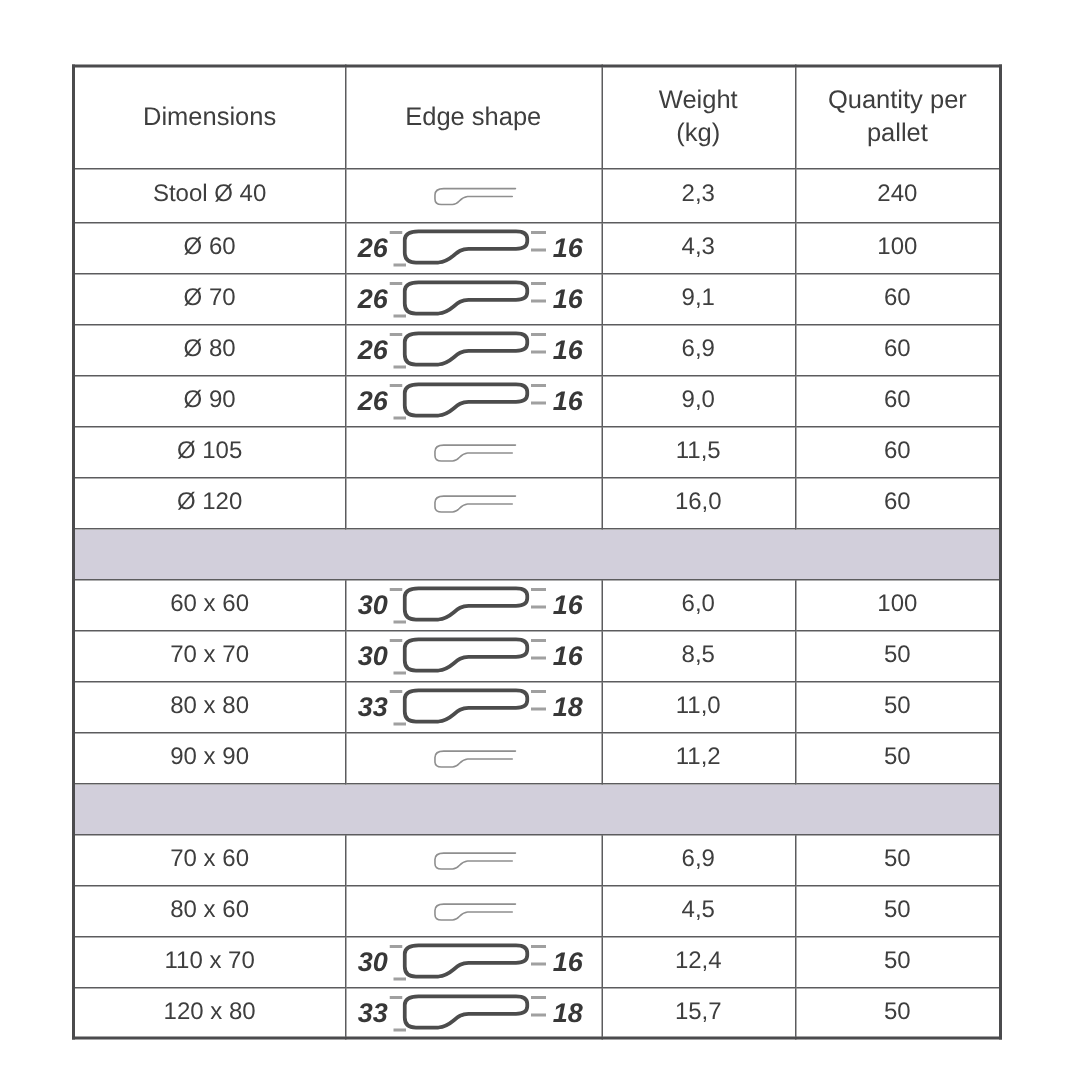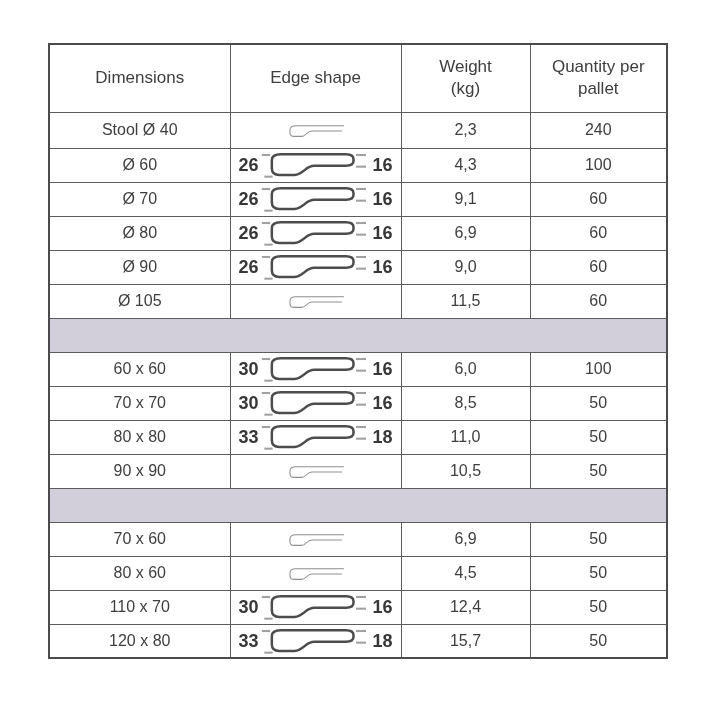--- a/index.html
+++ b/index.html
@@ -50,23 +50,24 @@
   }
 
   .shape-wrap {
     display: flex;
     align-items: center;
     justify-content: center;
     height: 100%;
     width: 100%;
   }
   .shape-wrap.labeled {
-    justify-content: space-between;
+    justify-content: flex-start;
     padding: 0 8px;
     box-sizing: border-box;
+    font-style: italic;
   }
   .edge-num {
     font-weight: 700;
     font-size: 18px;
     color: #373737;
     line-height: 1;
     flex: 0 0 auto;
   }
   svg.plain-profile path {
     stroke: #8f8f8f;
@@ -211,20 +212,32 @@
       <div class="shape-wrap">
   <svg class="plain-profile" viewBox="0 0 120 32" width="64" height="17" aria-hidden="true">
     <path d="M 112 7 L 22 7 Q 11 7 11 15 L 11 20 Q 11 27 19 27 L 33 27 C 42 27 41 18 52 17 L 108 17"></path>
   </svg>
 </div>
     </td>
     <td class="weight">11,5</td>
     <td class="qty">60</td>
   </tr>
 
+  <tr>
+    <td class="dim">Ø 120</td>
+    <td>
+      <div class="shape-wrap">
+  <svg class="plain-profile" viewBox="0 0 120 32" width="64" height="17" aria-hidden="true">
+    <path d="M 112 7 L 22 7 Q 11 7 11 15 L 11 20 Q 11 27 19 27 L 33 27 C 42 27 41 18 52 17 L 108 17"></path>
+  </svg>
+</div>
+    </td>
+    <td class="weight">16,0</td>
+    <td class="qty">60</td>
+  </tr>
 
   <tr class="divider-row">
     <td colspan="4"></td>
   </tr>
 
   <tr>
     <td class="dim">60 x 60</td>
     <td>
       <div class="shape-wrap labeled">
   <span class="edge-num left">30</span>
@@ -282,21 +295,21 @@
 
   <tr>
     <td class="dim">90 x 90</td>
     <td>
       <div class="shape-wrap">
   <svg class="plain-profile" viewBox="0 0 120 32" width="64" height="17" aria-hidden="true">
     <path d="M 112 7 L 22 7 Q 11 7 11 15 L 11 20 Q 11 27 19 27 L 33 27 C 42 27 41 18 52 17 L 108 17"></path>
   </svg>
 </div>
     </td>
-    <td class="weight">10,5</td>
+    <td class="weight">11,2</td>
     <td class="qty">50</td>
   </tr>
 
   <tr class="divider-row">
     <td colspan="4"></td>
   </tr>
 
   <tr>
     <td class="dim">70 x 60</td>
     <td>

